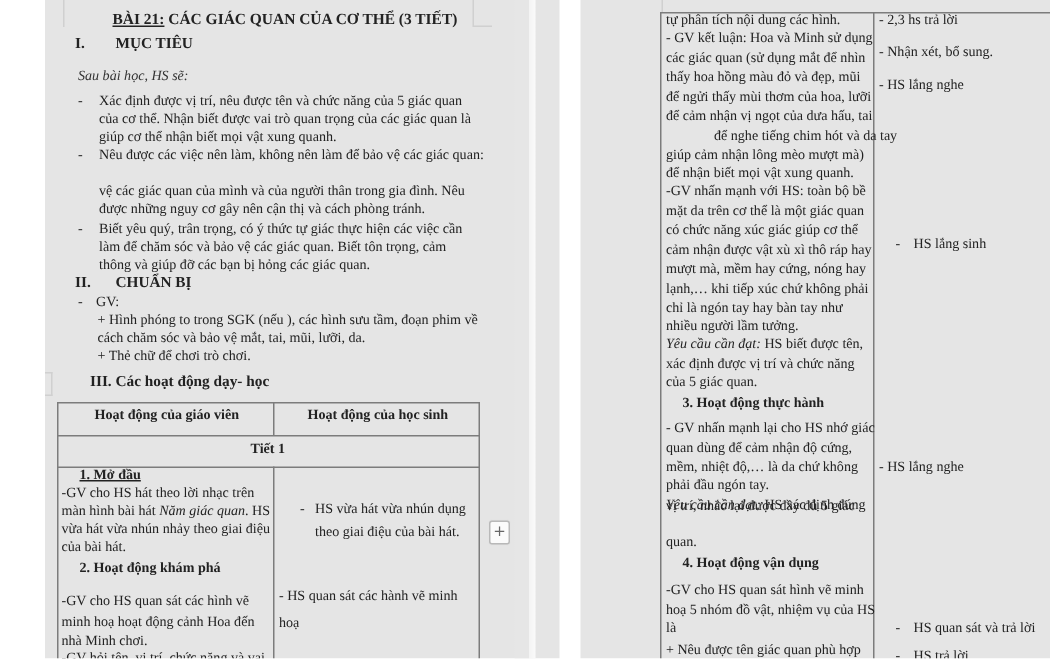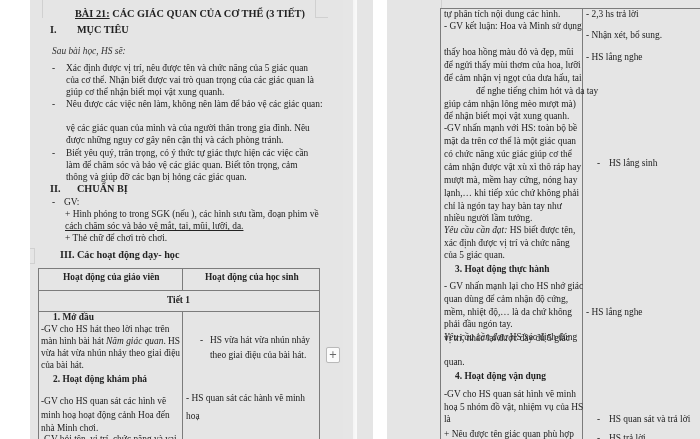--- a/index.html
+++ b/index.html
@@ -55,45 +55,45 @@
   <div class="t" style="left:36px;top:147px;">Biết yêu quý, trân trọng, có ý thức tự giác thực hiện các việc cần</div>
   <div class="t" style="left:36px;top:159px;">làm để chăm sóc và bảo vệ các giác quan. Biết tôn trọng, cảm</div>
   <div class="t" style="left:36px;top:171px;">thông và giúp đỡ các bạn bị hỏng các giác quan.</div>
 
   <div class="t h" style="left:20px;top:183px;">II.</div>
   <div class="t h" style="left:47px;top:183px;">CHUẨN BỊ</div>
 
   <div class="t" style="left:22px;top:196px;">-</div>
   <div class="t" style="left:34px;top:196px;">GV:</div>
   <div class="t" style="left:35px;top:208px;">+ Hình phóng to trong SGK (nếu ), các hình sưu tầm, đoạn phim về</div>
-  <div class="t" style="left:35px;top:220px;text-decoration:underline;">cách chăm sóc và bảo vệ mắt, tai, mũi, lưỡi, da.</div>
+  <div class="t" style="left:35px;top:220px;">cách chăm sóc và bảo vệ mắt, tai, mũi, lưỡi, da.</div>
   <div class="t" style="left:35px;top:232px;">+ Thẻ chữ để chơi trò chơi.</div>
 
   <div class="corner" style="left:0;top:248px;width:4px;height:14px;border-width:1px 1px 1px 0;"></div>
 
   <div class="t h" style="left:30px;top:249px;">III. Các hoạt động dạy- học</div>
 
   <div class="tbl-border" style="left:8px;top:268px;width:282px;height:180px;"></div>
   <div class="vline" style="left:152px;top:268px;height:22px;"></div>
   <div class="hline" style="left:8px;top:290px;width:282px;"></div>
   <div class="hline" style="left:8px;top:311px;width:282px;"></div>
   <div class="vline" style="left:152px;top:311px;height:140px;"></div>
 
   <div class="t b" style="left:33px;top:271px;">Hoạt động của giáo viên</div>
   <div class="t b" style="left:175px;top:271px;">Hoạt động của học sinh</div>
   <div class="t b" style="left:137px;top:294px;">Tiết 1</div>
 
-  <div class="t b" style="left:23px;top:311px;">1.   Mở đầu</div>
+  <div class="t b" style="left:23px;top:311px;text-decoration:underline;">1.   Mở đầu</div>
   <div class="t" style="left:11px;top:323px;">-GV cho HS hát theo lời nhạc trên</div>
   <div class="t" style="left:11px;top:335px;"><span>màn hình bài hát </span><span class="i">Năm giác quan</span><span>. HS</span></div>
   <div class="t" style="left:11px;top:347px;">vừa hát vừa nhún nhảy theo giai điệu</div>
   <div class="t" style="left:11px;top:359px;">của bài hát.</div>
 
   <div class="t" style="left:170px;top:334px;">-</div>
-  <div class="t" style="left:180px;top:334px;">HS vừa hát vừa nhún nhảy</div>
+  <div class="t" style="left:180px;top:334px;">HS vừa hát vừa nhún dụng</div>
   <div class="t" style="left:180px;top:349px;">theo giai điệu của bài hát.</div>
 
   <div class="t b" style="left:23px;top:373px;">2.  Hoạt động khám phá</div>
   <div class="t" style="left:11px;top:395px;">-GV cho HS quan sát các hình vẽ</div>
   <div class="t" style="left:11px;top:409px;">minh hoạ hoạt động cảnh Hoa đến</div>
   <div class="t" style="left:11px;top:422px;">nhà Minh chơi.</div>
   <div class="t" style="left:11px;top:433px;">-GV hỏi tên, vị trí, chức năng và vai</div>
 
   <div class="t" style="left:156px;top:392px;">- HS quan sát các hành vẽ minh</div>
   <div class="t" style="left:156px;top:410px;">hoạ</div>
@@ -105,20 +105,21 @@
 
 <div class="page" id="page-right">
   <div class="corner" style="left:53px;top:0;width:1px;height:8px;border-width:0 1px 0 0;"></div>
   <div class="corner" style="left:330px;top:0;width:1px;height:8px;border-width:0 0 0 1px;"></div>
 
   <div class="tbl-border" style="left:53px;top:8px;width:282px;height:440px;border-top-color:#7c7c7c;"></div>
   <div class="vline" style="left:195px;top:8px;height:440px;"></div>
 
   <div class="t" style="left:57px;top:8px;">tự phân tích nội dung các hình.</div>
   <div class="t" style="left:57px;top:20px;">- GV kết luận: Hoa và Minh sử dụng</div>
+  <div class="t" style="left:57px;top:33px;">các giác quan (sử dụng mắt để nhìn</div>
   <div class="t" style="left:57px;top:46px;">thấy hoa hồng màu đỏ và đẹp, mũi</div>
   <div class="t" style="left:57px;top:59px;">để ngửi thấy mùi thơm của hoa, lưỡi</div>
   <div class="t" style="left:57px;top:72px;">để cảm nhận vị ngọt của dưa hấu, tai</div>
   <div class="t" style="left:57px;top:85px;padding-left:32px;">để nghe tiếng chim hót và da tay</div>
   <div class="t" style="left:57px;top:98px;">giúp cảm nhận lông mèo mượt mà)</div>
   <div class="t" style="left:57px;top:110px;">để nhận biết mọi vật xung quanh.</div>
   <div class="t" style="left:57px;top:122px;">-GV nhấn mạnh với HS: toàn bộ bề</div>
   <div class="t" style="left:57px;top:135px;">mặt da trên cơ thể là một giác quan</div>
   <div class="t" style="left:57px;top:148px;">có chức năng xúc giác giúp cơ thể</div>
   <div class="t" style="left:57px;top:161px;">cảm nhận được vật xù xì thô ráp hay</div>

